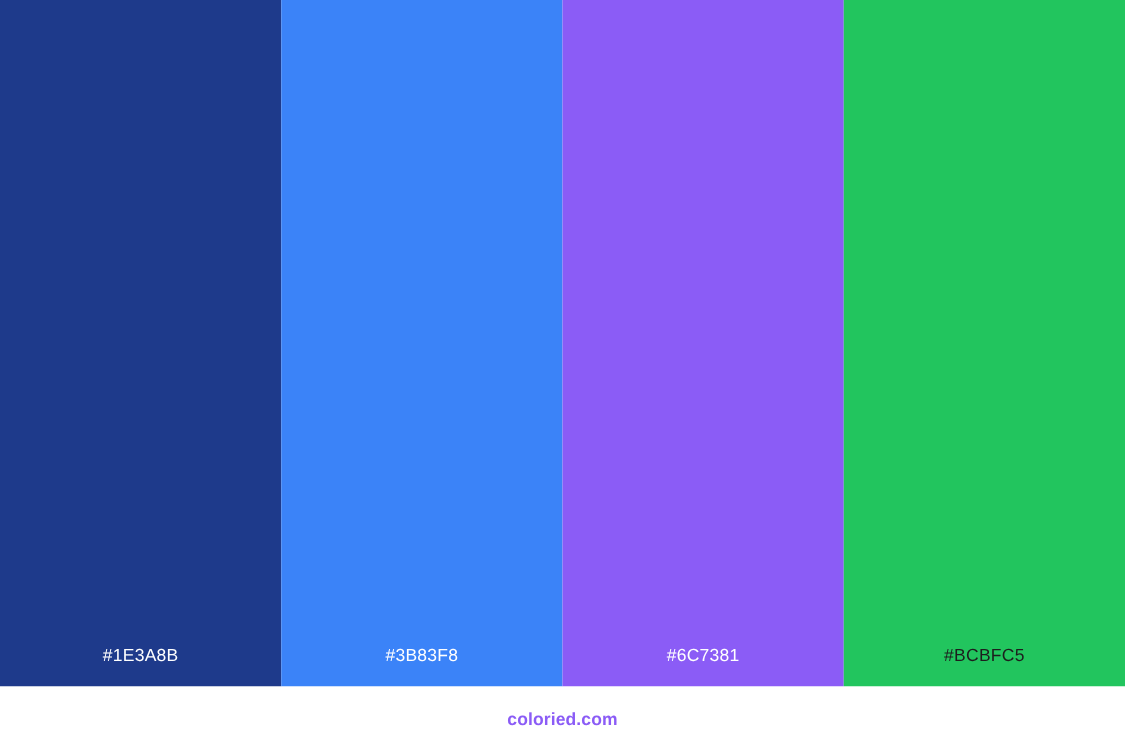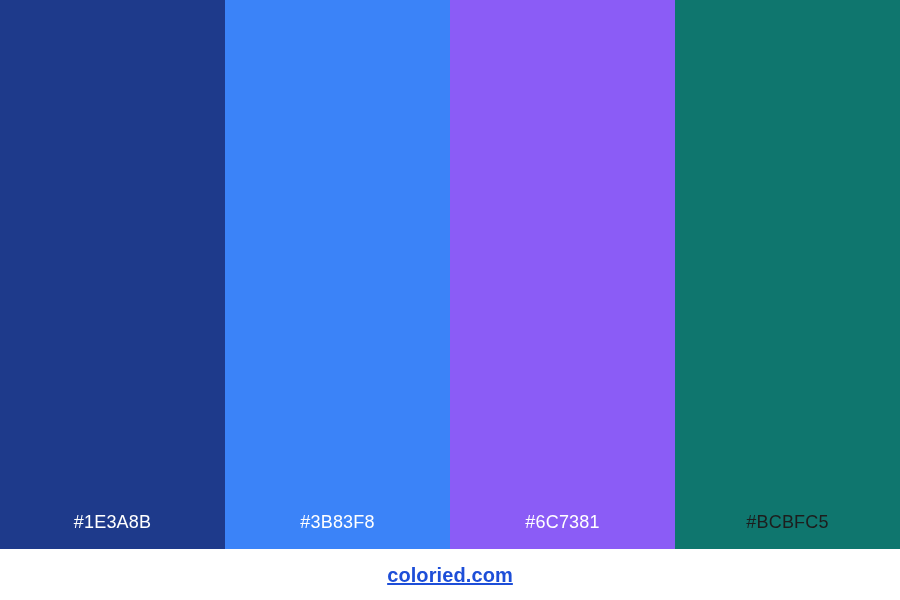--- a/index.html
+++ b/index.html
@@ -35,21 +35,21 @@
     position: relative;
     display: flex;
     align-items: flex-end;
     justify-content: center;
     box-sizing: border-box;
   }
   .swatch-label {
     display: block;
     width: 100%;
     text-align: center;
-    font-size: 18px;
+    font-size: 14px;
     font-weight: 400;
     letter-spacing: 0.2px;
     line-height: 1;
     padding-bottom: 18px;
     user-select: text;
   }
   .label-light {
     color: #ffffff;
   }
   .label-dark {
@@ -58,26 +58,25 @@
   .footer-bar {
     width: 900px;
     height: 51px;
     flex: 0 0 51px;
     background: #ffffff;
     display: flex;
     align-items: center;
     justify-content: center;
   }
   .footer-text {
-    font-size: 20px;
+    font-size: 14px;
     font-weight: 700;
-    color: #1d4ed8;
+    color: #8b5cf6;
     letter-spacing: 0.1px;
     line-height: 1;
-    text-decoration: underline;
   }
 </style>
 </head>
 <body style="background-color: rgb(255, 255, 255);">
 
 <div class="palette-page">
 
   <div class="swatch-strip">
 
     <div class="swatch" style="background-color: rgb(30, 58, 139);">
@@ -86,21 +85,21 @@
 
     <div class="swatch" style="background-color: rgb(59, 131, 248);">
       <span class="swatch-label label-light" style="color: rgb(255, 255, 255);">#3B83F8</span>
     </div>
 
     <div class="swatch" style="background-color: #8b5cf6;">
       <span class="swatch-label label-light" style="color: rgb(255, 255, 255);">#6C7381</span>
     </div>
 
 
-    <div class="swatch" style="background-color: #0f766e;">
+    <div class="swatch" style="background-color: #22c55e;">
       <span class="swatch-label label-dark" style="color: rgb(29, 29, 29);">#BCBFC5</span>
     </div>
 
   </div>
 
   <div class="footer-bar">
     <span class="footer-text">coloried.com</span>
   </div>
 
 </div>

